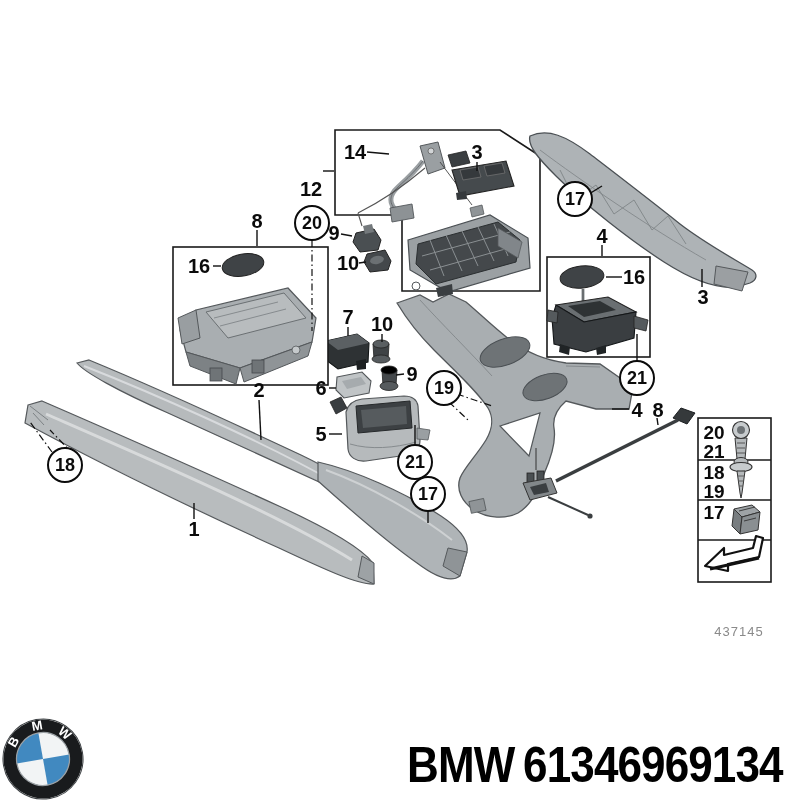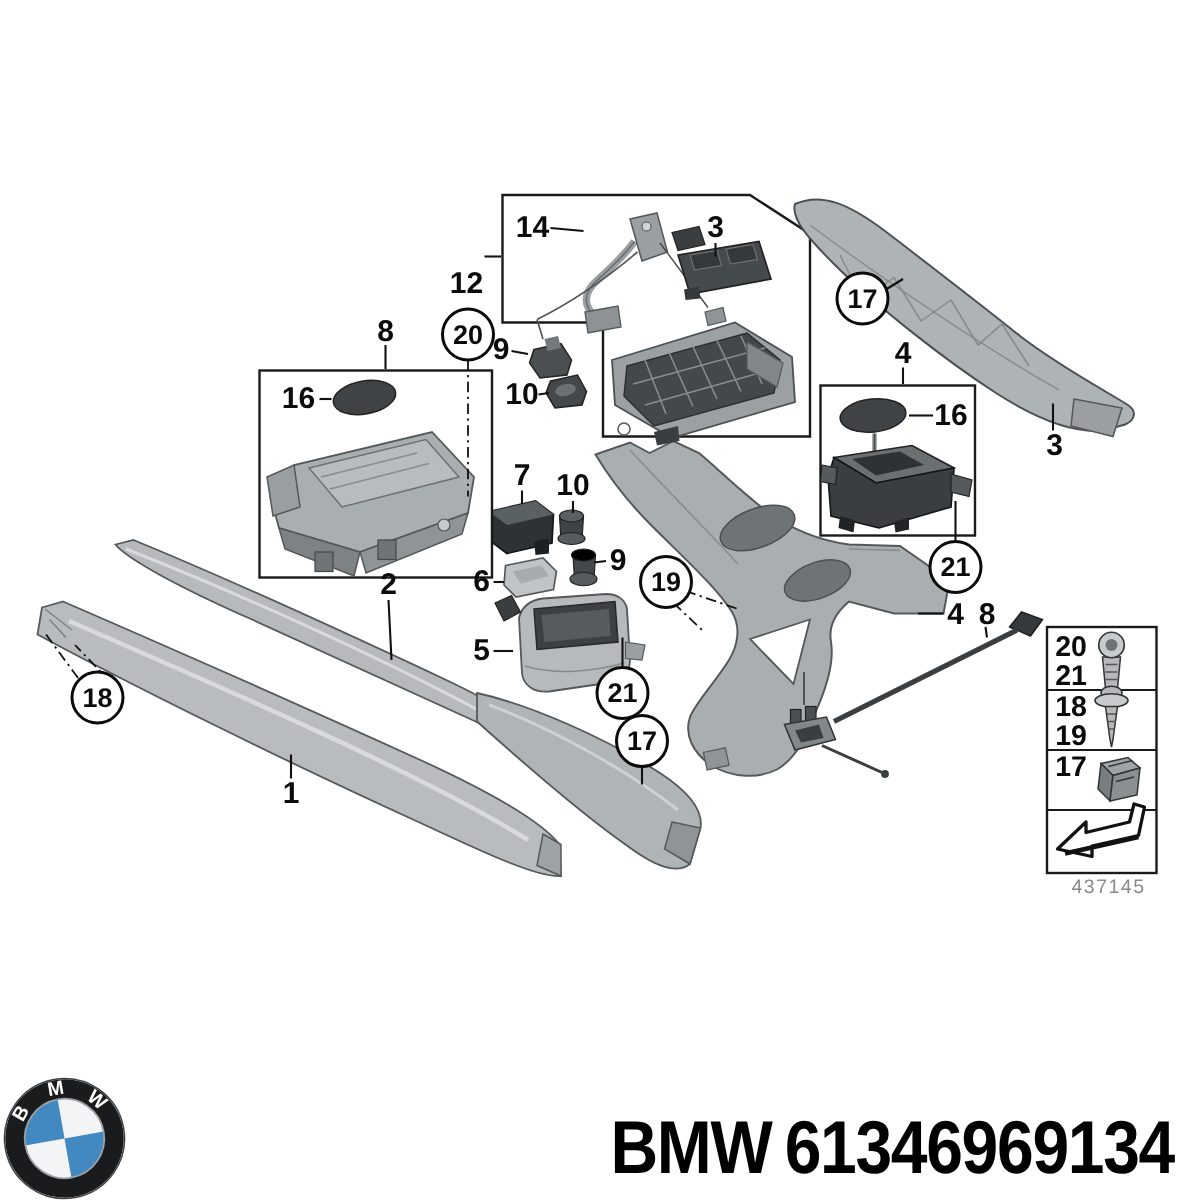--- a/index.html
+++ b/index.html
@@ -6,21 +6,21 @@
   .stage{position:relative;width:800px;height:800px;background:#fff;overflow:hidden;
          font-family:"Liberation Sans", sans-serif;}
   .lbl{position:absolute;transform:translate(-50%,-50%);font-weight:bold;font-size:20px;
        color:#0b0b0b;white-space:nowrap;line-height:1;}
   .circ{width:32px;height:32px;border:2.5px solid #0b0b0b;border-radius:50%;
         background:#fff;display:flex;align-items:center;justify-content:center;
         font-size:18px;}
   .legend-num{position:absolute;transform:translate(-50%,-50%);font-weight:bold;
         font-size:19px;color:#0b0b0b;line-height:1;}
   .caption{position:absolute;transform:translate(-50%,-50%);font-size:13px;
-        color:#8a8a8a;letter-spacing:1px;}
+        color:#8a8a8a;letter-spacing:1px;margin-top:40px;}
   .footer-text{position:absolute;left:407px;top:736px;font-weight:bold;font-size:50px;
         letter-spacing:-1px;color:#000;transform:scaleX(0.88);transform-origin:left top;
         white-space:nowrap;}
   .footer-text span{margin-right:10px;}
   svg{position:absolute;left:0;top:0;}
 </style>
 </head>
 <body>
 
 <div class="stage">

